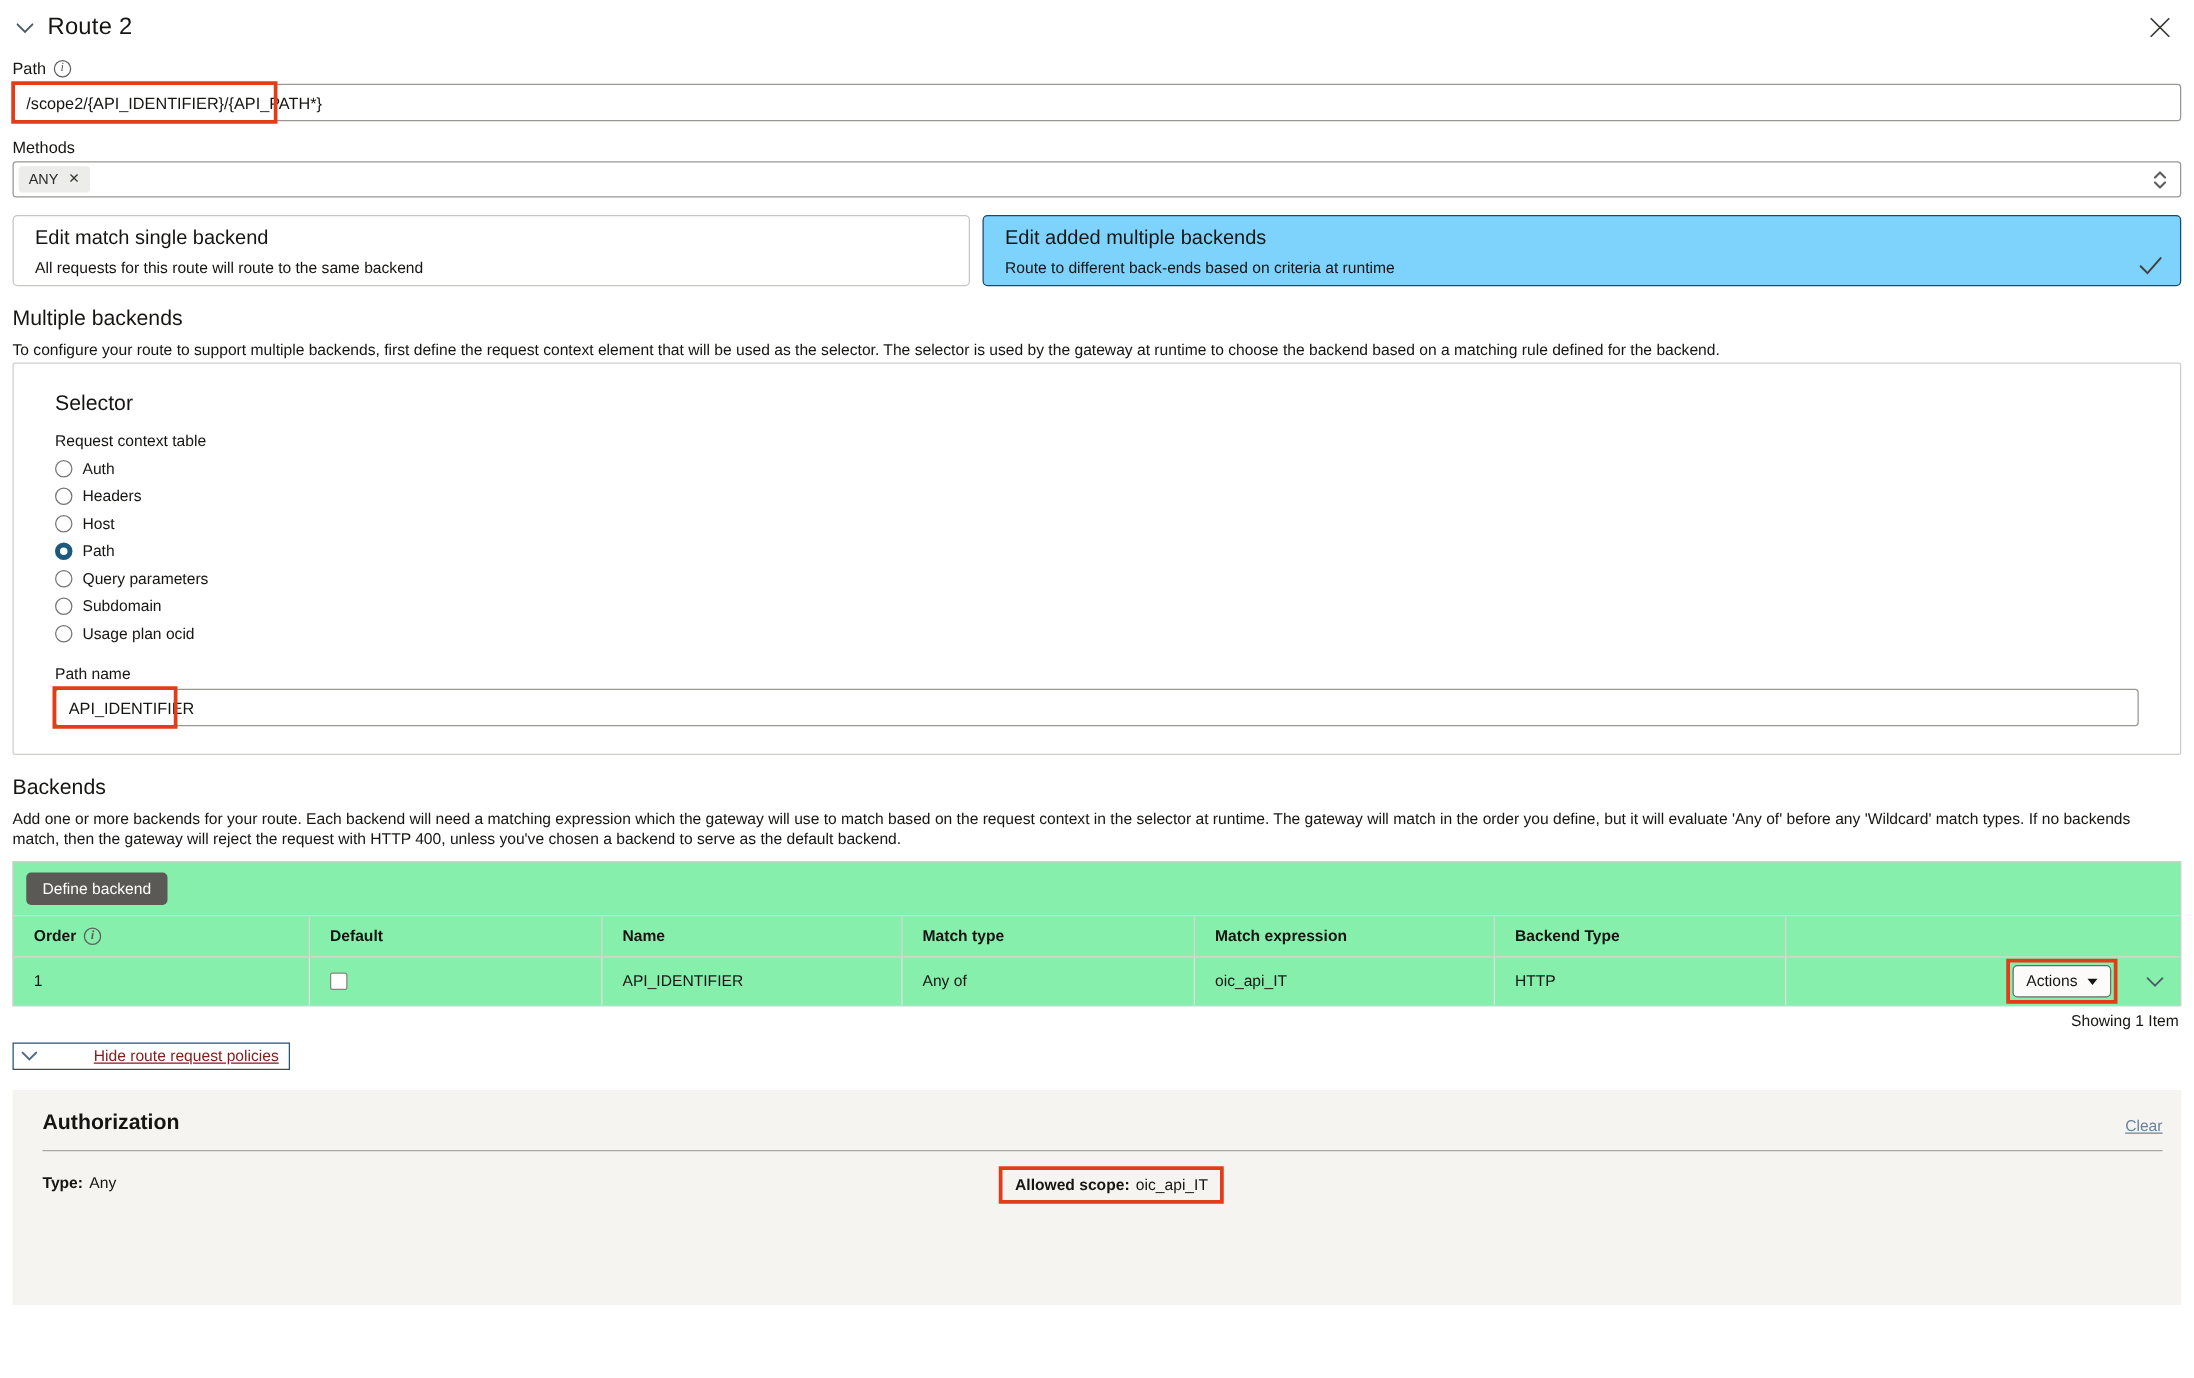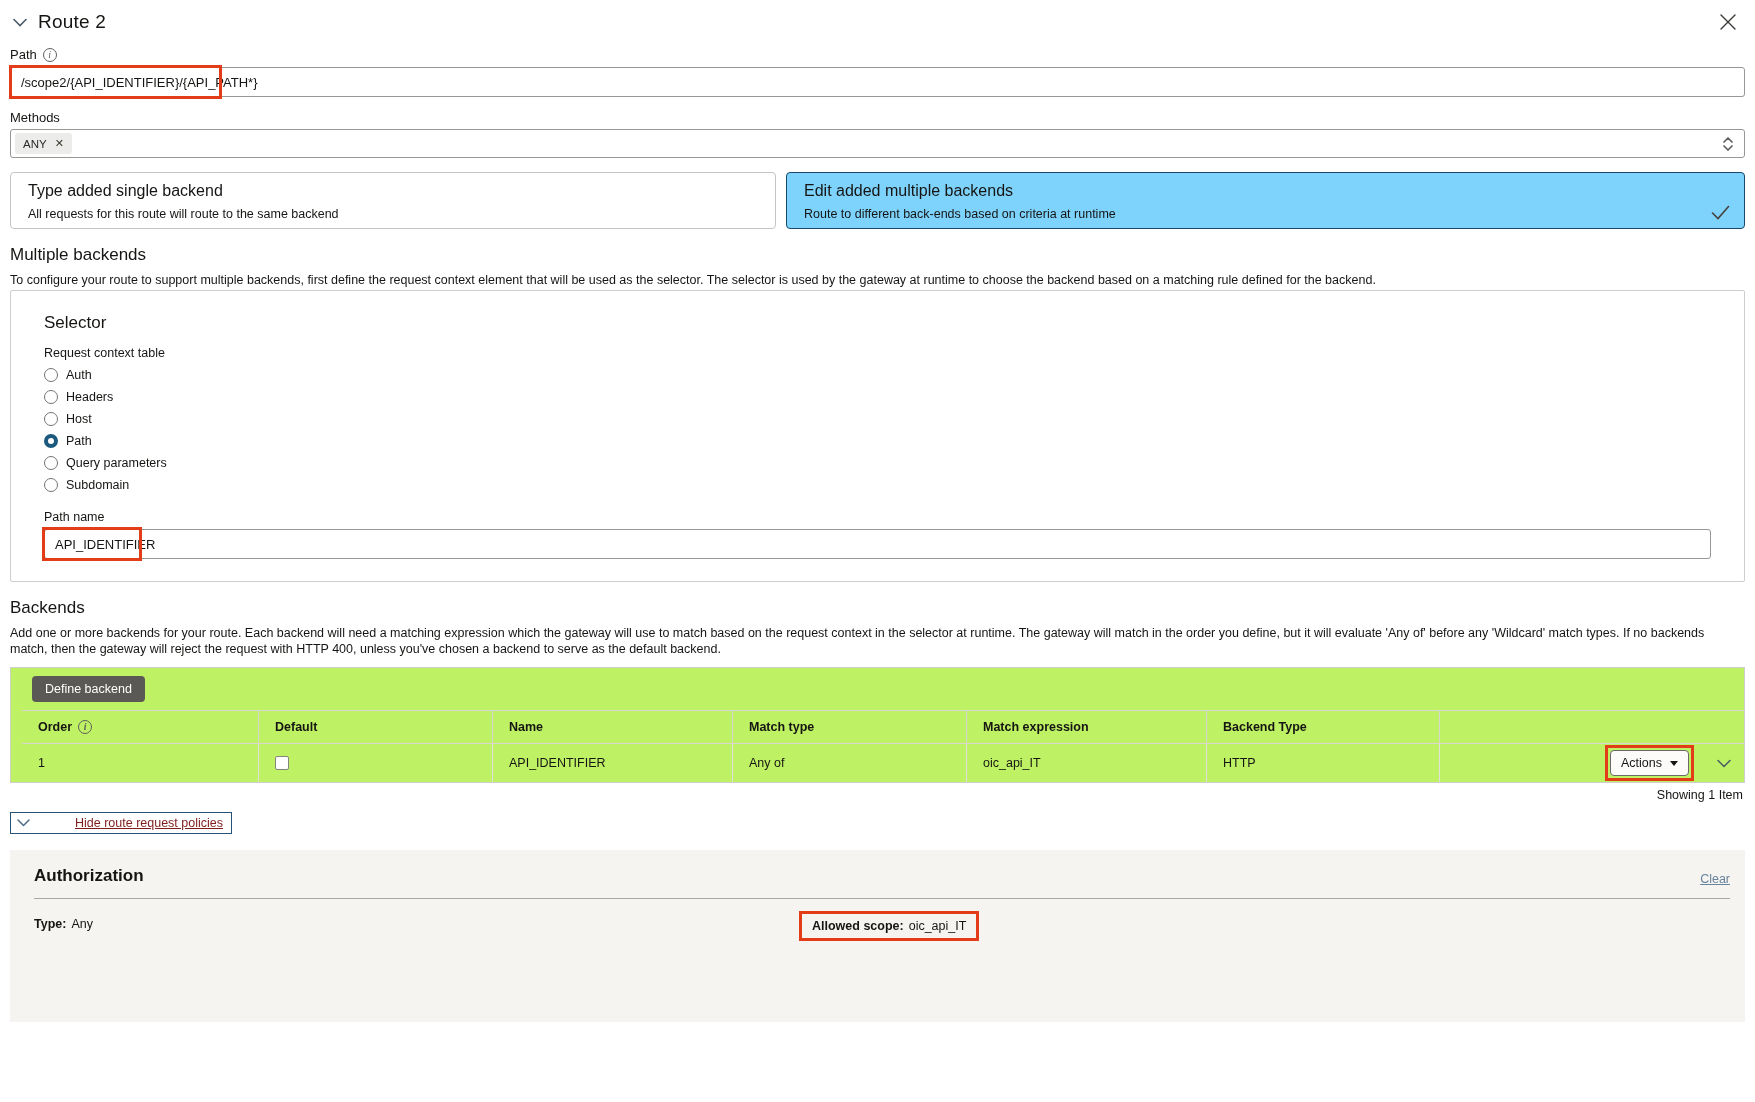--- a/index.html
+++ b/index.html
@@ -69,21 +69,21 @@
   .panel-h { font-size: 17px; font-weight: 400; }
   .group-label { margin-top: 13px; font-size: 12.5px; }
   .radio-row { margin-top: 7px; height: 15px; display: flex; align-items: center; gap: 8px; cursor: pointer; }
   .radio { width: 14px; height: 14px; border: 1px solid #767572; border-radius: 50%; background: #fff; flex: none; }
   .radio.checked { border: 4.5px solid #1b5a7e; }
   .radio-label { font-size: 12.5px; }
   .pathname-label { margin-top: 18px; font-size: 12.5px; }
   .pathname-wrap { margin-top: 5px; position: relative; }
 
   
-  .tbl-panel { margin-top: 10px; border: 1px solid #d0cecb; background: #bef264; padding-left: 11px; }
+  .tbl-panel { margin-top: 10px; border: 1px solid #d0cecb; background: #86efac; }
   .tbl-toolbar { padding: 8px 10px; }
   .btn-dark {
     background: #5b5955; color: #fff; border: none; border-radius: 4px;
     font-size: 12.5px; padding: 6px 13px; font-family: "Liberation Sans", sans-serif; cursor: pointer;
   }
   .tbl-head { display: flex; border-top: 1px solid #d8d6d2; border-bottom: 1px solid #d8d6d2; height: 34px; }
   .th { font-weight: 700; font-size: 12.5px; display: flex; align-items: center; gap: 6px; padding: 0 16px; border-right: 1px solid #d8d6d2; }
   .tbl-row { display: flex; height: 38px; align-items: stretch; }
   .td { font-size: 12.5px; display: flex; align-items: center; padding: 0 16px; border-right: 1px solid #e2e0dd; }
   .c0 { width: 237px; } .c1 { width: 234px; } .c2 { width: 240px; }
@@ -160,21 +160,21 @@
       <svg width="12" height="16" viewBox="0 0 12 16">
         <path d="M2 6l4-4 4 4" fill="none" stroke="#5f5e5c" stroke-width="1.7" stroke-linecap="round" stroke-linejoin="round"></path>
         <path d="M2 10l4 4 4-4" fill="none" stroke="#5f5e5c" stroke-width="1.7" stroke-linecap="round" stroke-linejoin="round"></path>
       </svg>
     </span>
   </div>
 
   
   <div class="cards">
     <div class="card left">
-      <div class="card-title">Type added single backend</div>
+      <div class="card-title">Edit match single backend</div>
       <div class="card-sub">All requests for this route will route to the same backend</div>
     </div>
     <div class="card right selected">
       <div class="card-title">Edit added multiple backends</div>
       <div class="card-sub">Route to different back-ends based on criteria at runtime</div>
       <span class="card-check">
         <svg width="19" height="15" viewBox="0 0 19 15">
             <path d="M1.5 8l5.5 5.5L17.5 1.5" fill="none" stroke="#45413c" stroke-width="1.6" stroke-linecap="round"></path>
           </svg>
       </span>
@@ -206,20 +206,24 @@
       <span class="radio checked"></span>
       <span class="radio-label">Path</span>
     </div>
     <div class="radio-row">
       <span class="radio"></span>
       <span class="radio-label">Query parameters</span>
     </div>
     <div class="radio-row">
       <span class="radio"></span>
       <span class="radio-label">Subdomain</span>
+    </div>
+    <div class="radio-row">
+      <span class="radio"></span>
+      <span class="radio-label">Usage plan ocid</span>
     </div>
 
     <div class="pathname-label">Path name</div>
     <div class="pathname-wrap">
       <input class="text-input" type="text" value="API_IDENTIFIER" style="">
       <div class="annot annot-pathname"></div>
     </div>
   </div>
 
   

